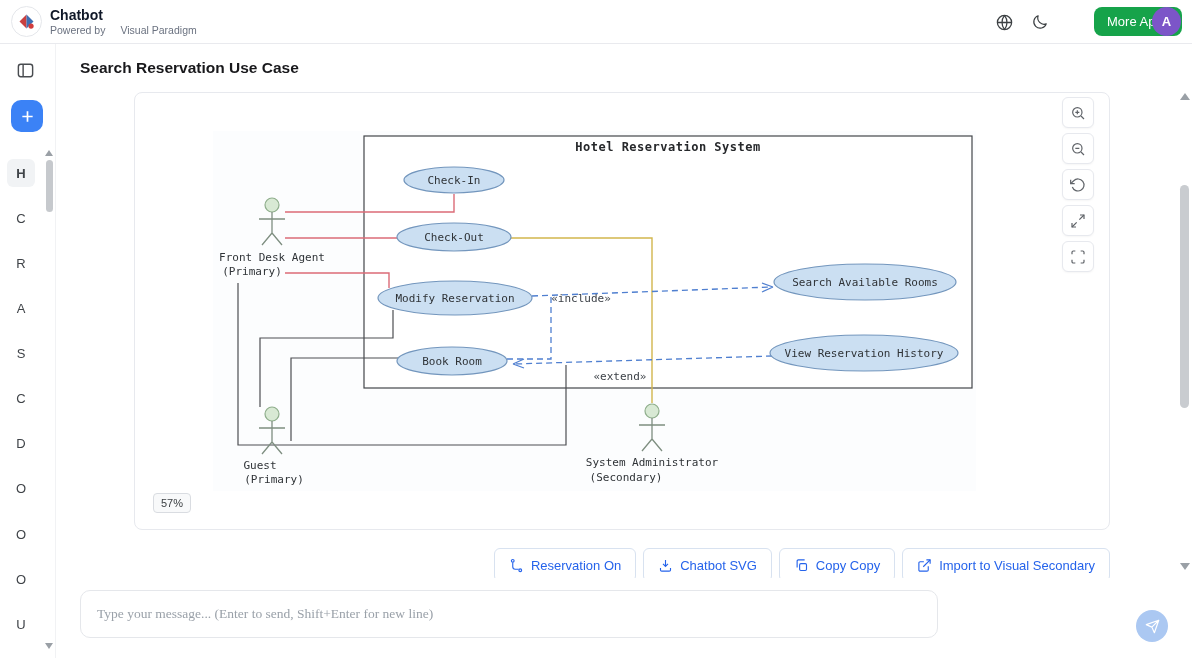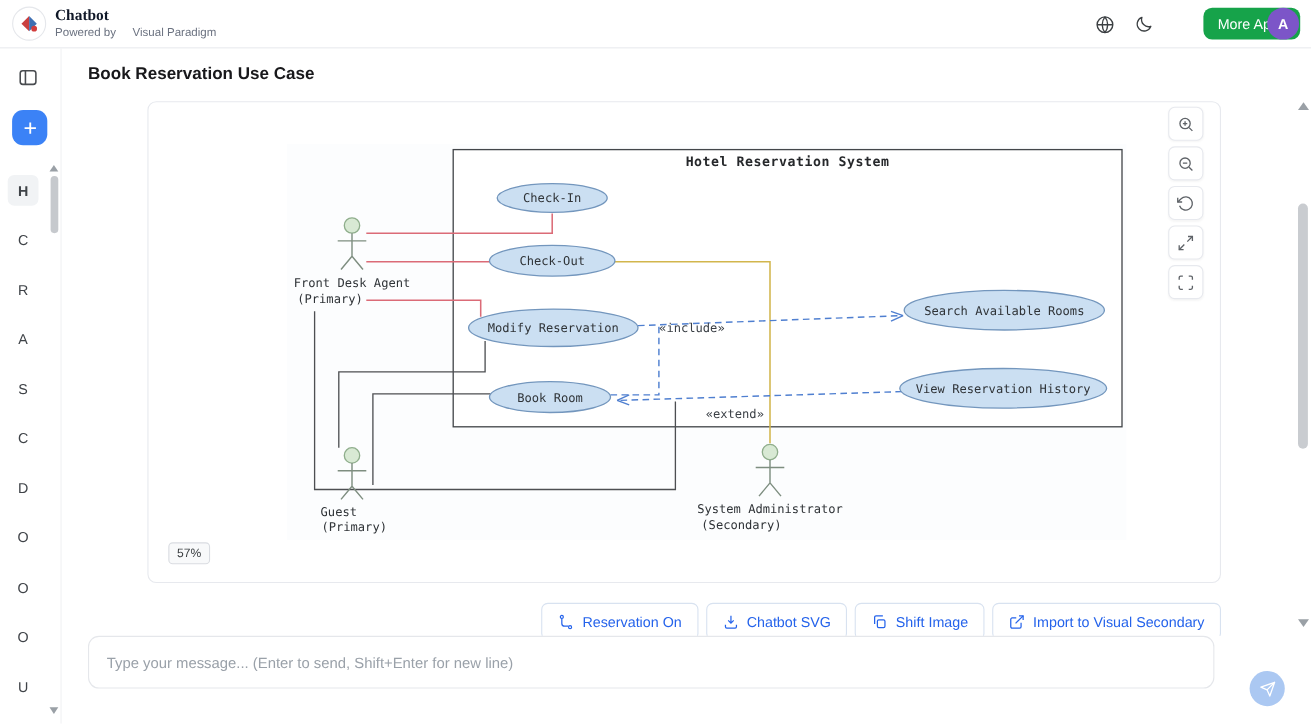--- a/index.html
+++ b/index.html
@@ -2,42 +2,42 @@
 <html style="--uc-fill: #cbdff2; --uc-stroke: #7396bd; --dep: #4f7fd0; --line-fd: #db6b77; --line-guest: #4d4f52; --line-admin: #d2b64d;"><head>
 <meta charset="utf-8">
 <style>
   * { margin:0; padding:0; box-sizing:border-box; }
   html,body { width:1192px; height:658px; }
   body { font-family:"Liberation Sans", sans-serif; background:#fff; position:relative; overflow:hidden; color:#1f2328; }
 
   
   .header { position:absolute; top:0; left:0; width:1192px; height:44px; background:#fff; border-bottom:1px solid #e9eaee; z-index:30; }
   .logo { position:absolute; left:11px; top:6px; width:31px; height:31px; border-radius:50%; border:1px solid #e5e7eb; display:flex; align-items:center; justify-content:center; background:#fff; }
-  .app-title { position:absolute; left:50px; top:7px; font-size:14px; font-weight:700; color:#101828;font-family:Liberation Serif, serif; }
+  .app-title { position:absolute; left:50px; top:7px; font-size:14px; font-weight:700; color:#101828; }
   .powered { position:absolute; left:50px; top:24px; font-size:10.5px; color:#6b7280; display:flex; gap:15px; }
   .powered a { color:#6b7280; cursor:pointer; }
   .hdr-btn { position:absolute; top:10px; width:24px; height:24px; background:none; border:none; color:#3c4043; cursor:pointer; display:flex; align-items:center; justify-content:center; }
   .more-apps { position:absolute; left:1063px; top:7px; height:29px; padding:0 13px; background:#16a34a; color:#fff; font-size:13px; font-weight:500; border:none; border-radius:8px; cursor:pointer; font-family:inherit;margin-left:31px; }
   .avatar { position:absolute; left:1152px; top:7px; width:29px; height:29px; border-radius:50%; background:#7c55c8; color:#fff; font-size:13px; font-weight:600; display:flex; align-items:center; justify-content:center; cursor:pointer; }
 
   
   .sidebar { position:absolute; left:0; top:44px; width:56px; bottom:0; background:#fff; border-right:1px solid #f1f2f4; z-index:25; }
   .sb-toggle { position:absolute; left:13px; top:14px; width:24px; height:24px; background:none; border:none; cursor:pointer; color:#494c50; display:flex; align-items:center; justify-content:center; }
   .new-chat { position:absolute; left:11px; top:56px; width:32px; height:32px; border:none; border-radius:10px; background:#3b82f6; color:#fff; cursor:pointer; display:flex; align-items:center; justify-content:center; }
   .sb-item { position:absolute; left:7px; width:28px; height:28px; display:flex; align-items:center; justify-content:center; font-size:13px; color:#3f4348; border-radius:6px; cursor:pointer; }
   .sb-item.active { background:#f1f3f5; font-weight:600; }
   .tri-up { width:0; height:0; border-left:4px solid transparent; border-right:4px solid transparent; border-bottom:6px solid #9aa0a6; }
   .tri-down { width:0; height:0; border-left:4px solid transparent; border-right:4px solid transparent; border-top:6px solid #9aa0a6; }
   .sb-thumb { position:absolute; left:46px; top:116px; width:7px; height:52px; background:#c6c9cd; border-radius:4px; cursor:pointer; }
 
   
   .page-title { position:absolute; left:80px; top:59px; font-size:15.5px; font-weight:600; color:#18181b; z-index:5; }
 
   
-  .card { position:absolute; left:134px; top:92px; width:976px; height:438px; background:#fff; border:1px solid #e7e9ee; border-radius:8px; z-index:1; overflow:hidden;padding-left:48px; }
+  .card { position:absolute; left:134px; top:92px; width:976px; height:438px; background:#fff; border:1px solid #e7e9ee; border-radius:8px; z-index:1; overflow:hidden; }
   .zoom-badge { position:absolute; left:18px; top:400px; padding:3px 7px; font-size:11px; color:#3c4043; background:#f8f9fa; border:1px solid #d9dce1; border-radius:4px; }
 
   .dg-text  { font-family:"DejaVu Sans Mono", monospace; font-size:11px; fill:#2f3337; }
   .dg-title { font-family:"DejaVu Sans Mono", monospace; font-size:12px; font-weight:bold; fill:#26282b; letter-spacing:.5px; }
   .dg-rel   { font-family:"DejaVu Sans Mono", monospace; font-size:11px; fill:#3a3f45; }
   .uc  { fill:var(--uc-fill,#cbdff2); stroke:var(--uc-stroke,#7396bd); stroke-width:1.2; }
   .ln-fd    { stroke:var(--line-fd,#db6b77);   stroke-width:1.4; fill:none; }
   .ln-guest { stroke:var(--line-guest,#4d4f52); stroke-width:1.2; fill:none; }
   .ln-admin { stroke:var(--line-admin,#d2b64d); stroke-width:1.4; fill:none; }
   .ln-dep   { stroke:var(--dep,#4f7fd0); stroke-width:1.3; fill:none; }
@@ -47,21 +47,21 @@
   
   .float-toolbar { position:absolute; left:1062px; top:97px; display:flex; flex-direction:column; gap:5px; z-index:6; }
   .ft-btn { width:32px; height:31px; background:#fff; border:1px solid #e7e9ee; border-radius:6px; color:#5f6368; cursor:pointer; display:flex; align-items:center; justify-content:center; box-shadow:0 1px 2px rgba(0,0,0,.04); }
 
   
   .actions-row { position:absolute; top:548px; right:82px; display:flex; gap:7px; z-index:4; }
   .act-btn { height:34px; padding:0 14px; background:#fff; border:1px solid #d8e2f0; border-radius:6px; color:#2563eb; font-size:13px; font-weight:500; font-family:inherit; cursor:pointer; display:flex; align-items:center; gap:7px; }
 
   
   .chat-panel { position:absolute; left:56px; top:578px; right:0; bottom:0; background:#fff; z-index:12; }
-  .chat-input { position:absolute; left:24px; top:0; width:1024px; height:48px; border:1px solid #e5e7eb; border-radius:10px; padding:0 16px; font-size:13.5px; font-family:Liberation Sans, sans-serif; color:#1f2328; outline:none; }
+  .chat-input { position:absolute; left:24px; top:12px; width:858px; height:48px; border:1px solid #e5e7eb; border-radius:10px; padding:0 16px; font-size:13.5px; font-family:Liberation Serif, serif; color:#1f2328; outline:none; }
   .chat-input::placeholder { color:#9aa1a9; }
   .send-btn { position:absolute; left:1080px; top:32px; width:32px; height:32px; border:none; border-radius:50%; background:#abc8f2; cursor:pointer; display:flex; align-items:center; justify-content:center; }
 
   
   .main-scroll-up   { position:absolute; left:1180px; top:93px;  z-index:14; cursor:pointer; }
   .main-scroll-down { position:absolute; left:1180px; top:563px; z-index:14; cursor:pointer; }
   .main-thumb { position:absolute; left:1180px; top:185px; width:9px; height:223px; background:#c9ccd0; border-radius:5px; z-index:14; cursor:pointer; }
   .sb-scroll-up   { position:absolute; left:45px; top:106px; cursor:pointer; }
   .sb-scroll-down { position:absolute; left:45px; top:599px; cursor:pointer; }
 </style>
@@ -145,21 +145,21 @@
 
   <div class="sb-scroll-up">
       <div class="tri-up"></div>
     </div>
   <div class="sb-thumb"></div>
   <div class="sb-scroll-down">
       <div class="tri-down"></div>
     </div>
 </aside>
 
-<div class="page-title">Book Reservation Use Case</div>
+<div class="page-title">Search Reservation Use Case</div>
 
 <div class="card">
   <svg width="974" height="436" viewBox="0 0 974 436">
     <rect x="78" y="38" width="763" height="360" fill="#fcfdfe"></rect>
 
     <rect x="229" y="43" width="608" height="252" fill="#ffffff" stroke="#43464a" stroke-width="1.2"></rect>
     <text x="533" y="58" class="dg-title" text-anchor="middle">Hotel Reservation System</text>
 
     <g class="ln-fd">
       <path d="M150 119 H319 V101"></path>
@@ -284,21 +284,21 @@
         <path d="M12 3v10M8 9.5l4 4 4-4"></path>
         <path d="M4 16v3a2 2 0 0 0 2 2h12a2 2 0 0 0 2-2v-3"></path>
       </svg>
     <span>Chatbot SVG</span>
   </button>
   <button class="act-btn">
     <svg viewBox="0 0 24 24" width="15" height="15" fill="none" stroke="currentColor" stroke-width="1.8">
         <rect x="9" y="9" width="11" height="11" rx="2"></rect>
         <path d="M5 15V5a2 2 0 0 1 2-2h10"></path>
       </svg>
-    <span>Shift Image</span>
+    <span>Copy Copy</span>
   </button>
   <button class="act-btn">
     <svg viewBox="0 0 24 24" width="15" height="15" fill="none" stroke="currentColor" stroke-width="1.8">
         <path d="M18 13v6a2 2 0 0 1-2 2H5a2 2 0 0 1-2-2V8a2 2 0 0 1 2-2h6"></path>
         <polyline points="15 3 21 3 21 9"></polyline>
         <path d="M10 14L21 3"></path>
       </svg>
     <span>Import to Visual Secondary</span>
   </button>
 </div>

